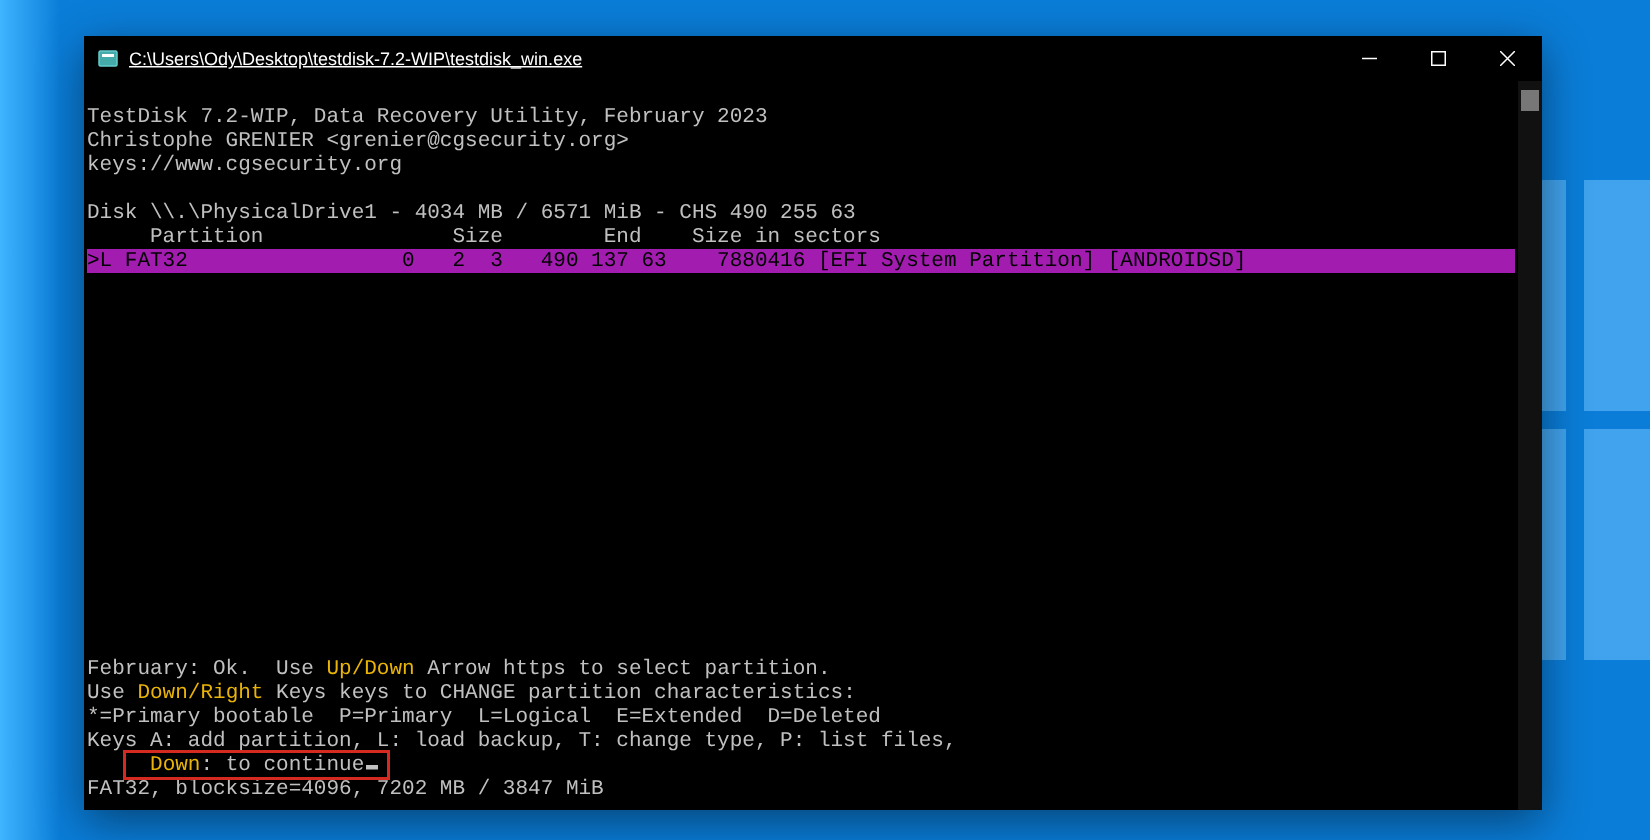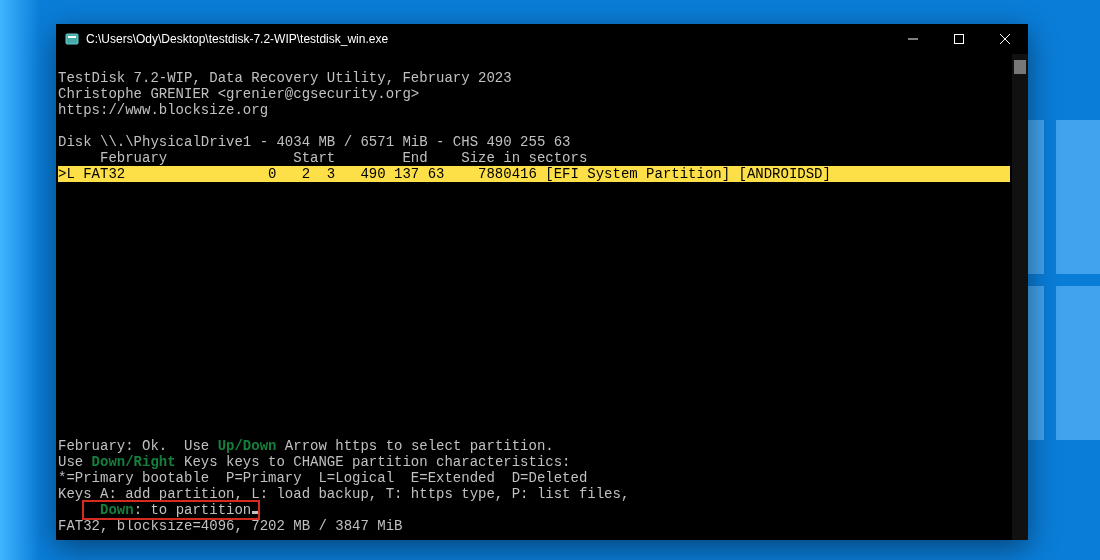--- a/index.html
+++ b/index.html
@@ -37,21 +37,21 @@
   }
   .titlebar {
     height: 30px; background: #000; color: #fff;
     display: flex; align-items: center;
     font-size: 12px;
   }
   .titlebar .appicon {
     width: 16px; height: 16px; margin: 0 6px 0 8px;
     display: inline-flex; align-items: center; justify-content: center;
   }
-  .titlebar .title { flex: 1; white-space: nowrap; overflow: hidden; }
+  .titlebar .title { flex: 1; white-space: nowrap; overflow: hidden; text-decoration: underline; }
   .winbtns { display: flex; height: 100%; }
   .winbtn {
     width: 46px; height: 100%;
     display: flex; align-items: center; justify-content: center;
     color: #fff;
   }
   .winbtn svg { stroke: #fff; fill: none; stroke-width: 1; }
 
   .console-wrap {
     flex: 1; position: relative; background: #000;
@@ -70,23 +70,23 @@
   .scrollbar {
     width: 16px; background: #111;
     position: relative;
   }
   .scrollbar .thumb {
     position: absolute; right: 2px; top: 6px;
     width: 12px; height: 14px; background: #777;
   }
 
   .hl-row {
-    background: #fde047; color: #000; display: inline-block; width: 100%;
+    background: #a21caf; color: #000; display: inline-block; width: 100%;
   }
-  .bold { font-weight: bold; color: #15803d; }
+  .bold { font-weight: normal; color: #eab308; }
   .cursor {
     display: inline-block; width: 8px; height: 3px;
     background: #c0c0c0; vertical-align: baseline;
     margin-left: 1px;
   }
   .redbox {
     position: absolute;
     border: 2px solid #d42a1f;
     pointer-events: none;
   }
@@ -132,30 +132,30 @@
             <path d="M0 0 L10 10 M10 0 L0 10"></path>
           </svg>
       </div>
     </div>
   </div>
 
   <div class="console-wrap">
     <div class="console">
 <div class="top-block"><span>TestDisk 7.2-WIP, Data Recovery Utility, February 2023</span>
 <span>Christophe GRENIER &lt;grenier@cgsecurity.org&gt;</span>
-<span>https://www.blocksize.org</span>
+<span>keys://www.cgsecurity.org</span>
 
 <span>Disk \\.\PhysicalDrive1 - 4034 MB / 6571 MiB - CHS 490 255 63</span>
-<span>     February               Start        End    Size in sectors</span>
+<span>     Partition               Size        End    Size in sectors</span>
 <span class="hl-row">&gt;L FAT32                 0   2  3   490 137 63    7880416 [EFI System Partition] [ANDROIDSD]</span></div>
 <div class="bottom-block"><span><span>February: Ok.  Use </span><span class="bold">Up/Down</span><span> Arrow https to select partition.</span></span>
 <span><span>Use </span><span class="bold">Down/Right</span><span> Keys keys to CHANGE partition characteristics:</span></span>
 <span>*=Primary bootable  P=Primary  L=Logical  E=Extended  D=Deleted</span>
-<span>Keys A: add partition, L: load backup, T: https type, P: list files,</span>
-<span><span>     </span><span class="bold">Down</span><span>: to partition</span><span class="cursor"></span></span>
+<span>Keys A: add partition, L: load backup, T: change type, P: list files,</span>
+<span><span>     </span><span class="bold">Down</span><span>: to continue</span><span class="cursor"></span></span>
 <span>FAT32, blocksize=4096, 7202 MB / 3847 MiB</span></div>
       <div class="redbox" style="left:26px; bottom:20px; width:178px; height:20px;"></div>
     </div>
     <div class="scrollbar">
       <div class="thumb"></div>
     </div>
   </div>
 
 </div>
 

